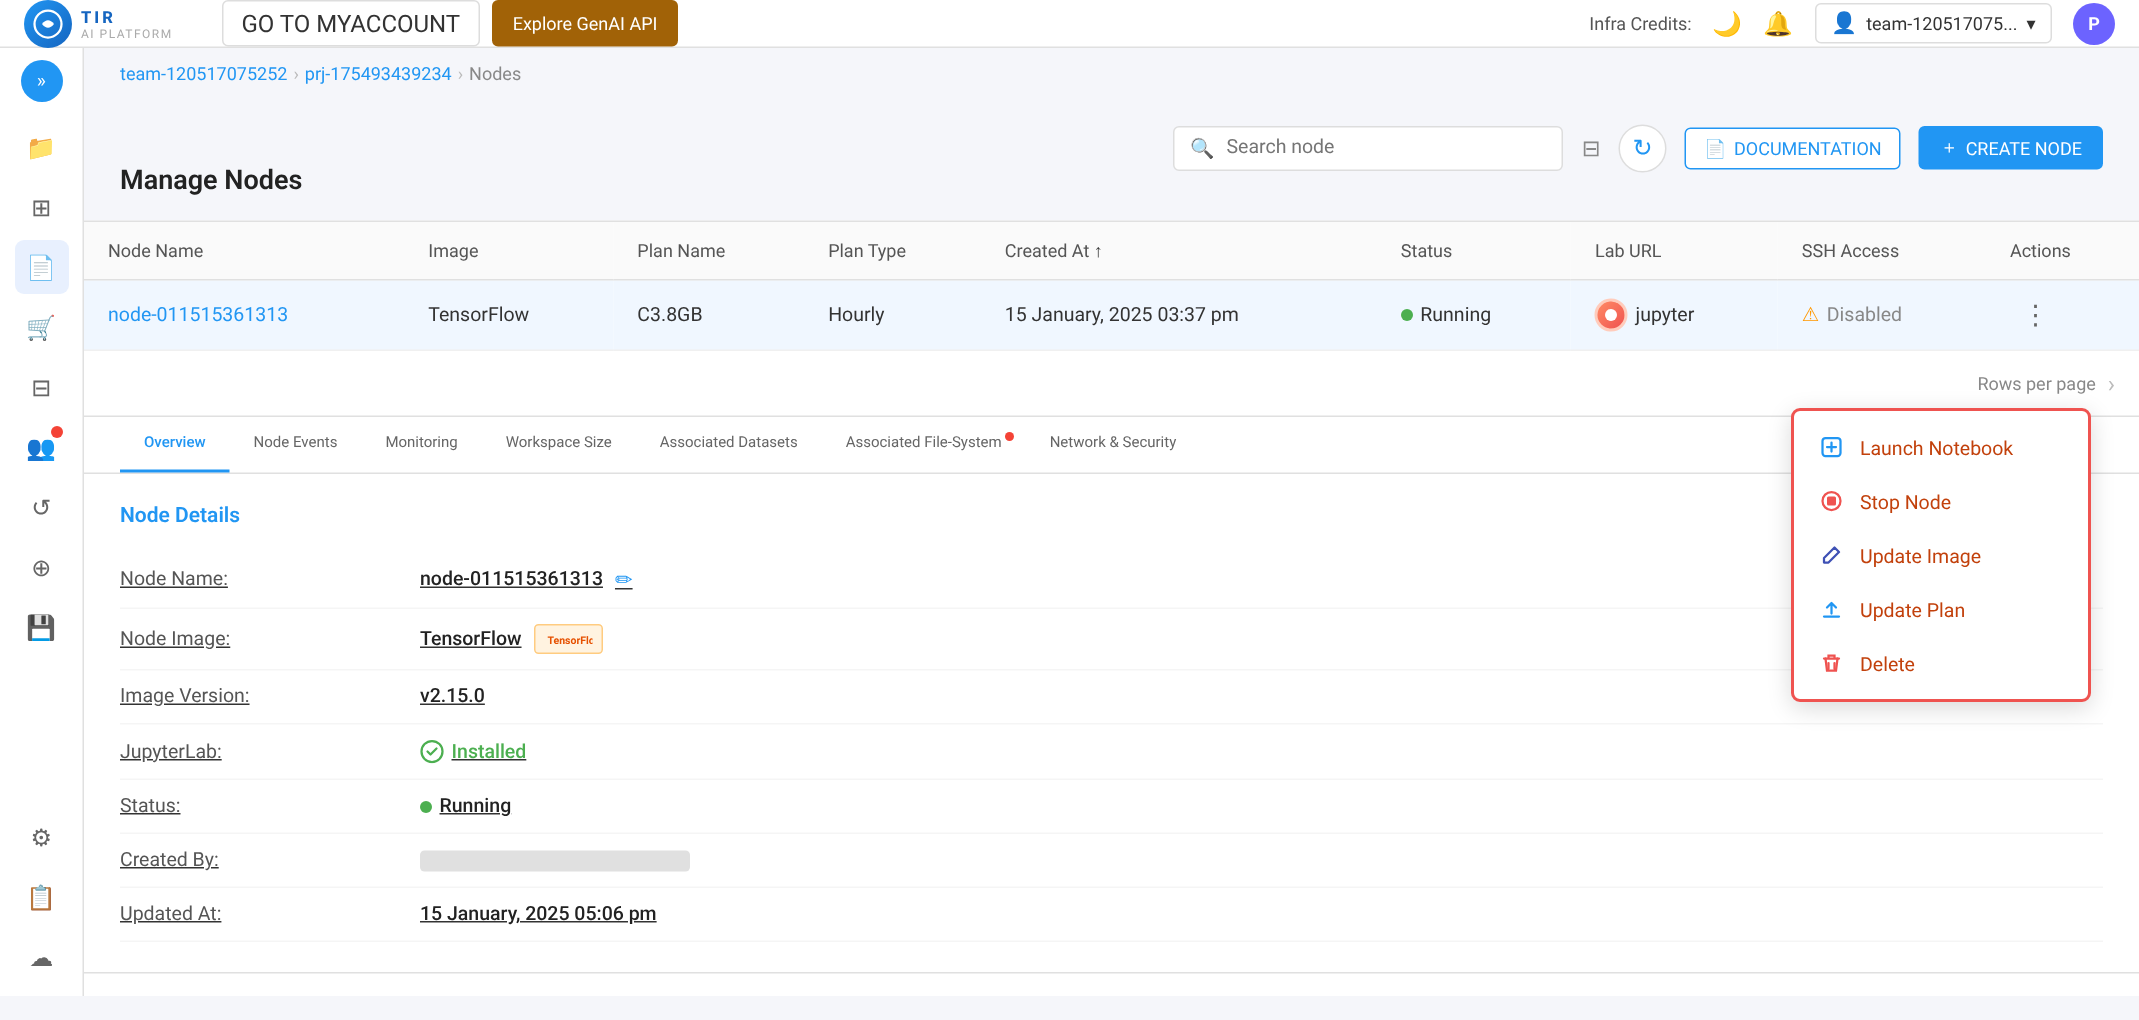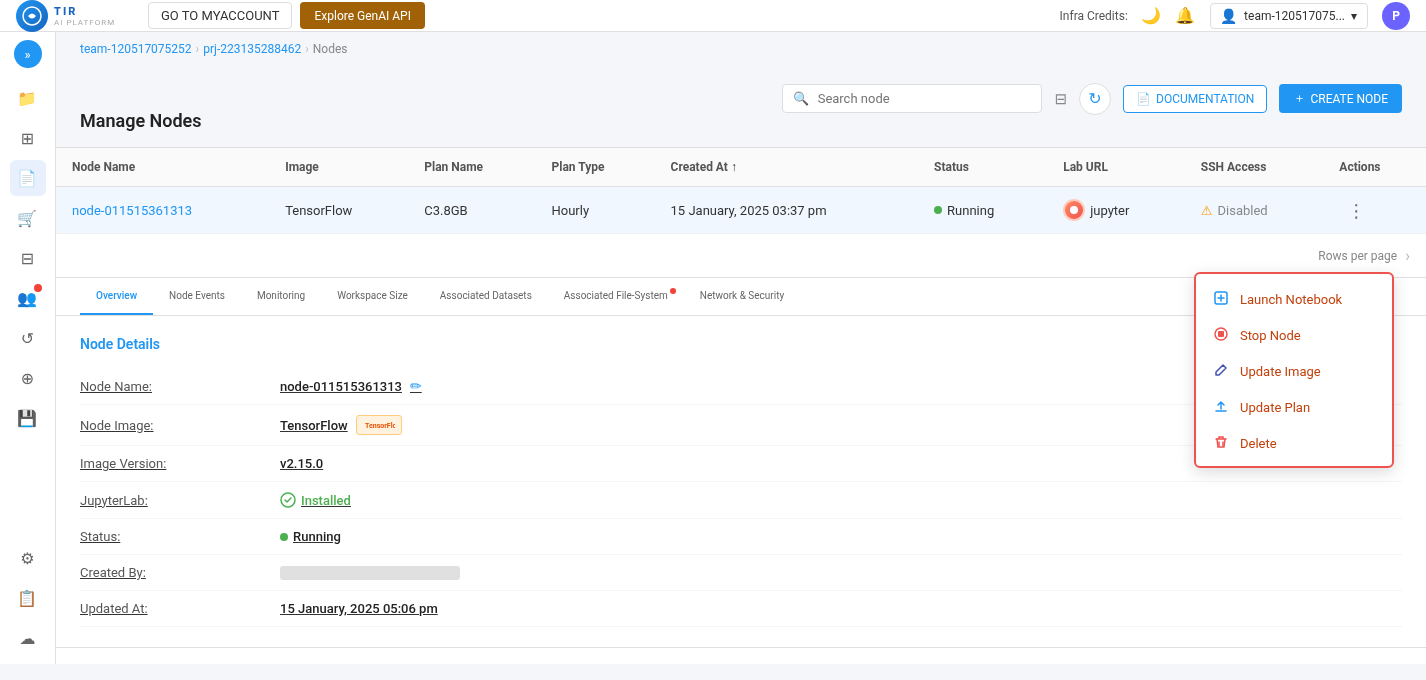--- a/index.html
+++ b/index.html
@@ -6,21 +6,21 @@
     body { background: #f5f6fa; font-size: 13px; color: #333; }
 
     
     .top-header {
       display: flex; align-items: center; background: #fff;
       border-bottom: 1px solid #e0e0e0; height: 32px; padding: 0 16px; gap: 12px; position: relative; z-index: 10;
     }
     .logo-area { display: flex; align-items: center; gap: 6px; min-width: 120px; }
     .logo-icon { width: 32px; height: 32px; background: linear-gradient(135deg, #2196F3, #1565C0); border-radius: 50%; display: flex; align-items: center; justify-content: center; color: #fff; font-size: 11px; font-weight: bold; }
     .header-btns { display: flex; gap: 8px; }
-    .btn-outline { border: 1px solid #ddd; background: #fff; padding: 5px 12px; border-radius: 4px; cursor: pointer; font-size: 13px; color: #333; }
+    .btn-outline { border: 1px solid #ddd; background: #fff; padding: 5px 12px; border-radius: 4px; cursor: pointer; font-size: 16px; color: #333; }
     .btn-primary { background: #a16207; color: #fff; border: none; padding: 5px 14px; border-radius: 4px; cursor: pointer; font-size: 12px; }
     .header-right { margin-left: auto; display: flex; align-items: center; gap: 14px; }
     .infra-credits { font-size: 12px; color: #555; }
     .moon-icon, .bell-icon { font-size: 16px; color: #666; cursor: pointer; }
     .team-selector { display: flex; align-items: center; gap: 6px; border: 1px solid #ddd; border-radius: 4px; padding: 4px 10px; cursor: pointer; font-size: 12px; background: #fff; }
     .user-avatar { width: 28px; height: 28px; background: #6c63ff; border-radius: 50%; display: flex; align-items: center; justify-content: center; color: #fff; font-size: 12px; font-weight: bold; cursor: pointer; }
 
     
     .layout { display: flex; height: calc(100vh - 48px); }
 
@@ -45,21 +45,21 @@
     .search-box { display: flex; align-items: center; border: 1px solid #ddd; border-radius: 4px; padding: 6px 10px; gap: 8px; background: #fff; width: 260px; }
     .search-box input { border: none; outline: none; font-size: 13px; color: #555; width: 100%; background: transparent; }
     .filter-icon { color: #888; cursor: pointer; font-size: 15px; }
     .refresh-btn { width: 32px; height: 32px; border: 1px solid #ddd; border-radius: 50%; display: flex; align-items: center; justify-content: center; cursor: pointer; background: #fff; color: #2196F3; font-size: 16px; }
     .doc-btn { display: flex; align-items: center; gap: 5px; border: 1px solid #2196F3; color: #2196F3; padding: 6px 12px; border-radius: 4px; cursor: pointer; font-size: 12px; background: #fff; }
     .create-btn { display: flex; align-items: center; gap: 5px; background: #2196F3; color: #fff; border: none; padding: 6px 14px; border-radius: 4px; cursor: pointer; font-size: 12px; }
 
     
     .table-container { background: #fff; margin: 0 0 0 0; border-top: 1px solid #e0e0e0; border-bottom: 1px solid #e0e0e0; }
     .table { width: 100%; border-collapse: collapse; }
-    .table th { padding: 12px 16px; text-align: left; font-size: 12px; font-weight: 700; color: #555; border-bottom: 1px solid #e0e0e0; background: #fafafa; }
+    .table th { padding: 12px 16px; text-align: left; font-size: 12px; font-weight: 400; color: #555; border-bottom: 1px solid #e0e0e0; background: #fafafa; }
     .table td { padding: 12px 16px; border-bottom: 1px solid #f0f0f0; font-size: 13px; vertical-align: middle; }
     .table tr.selected { background: #f0f7ff; }
     .node-link { color: #2196F3; text-decoration: none; cursor: pointer; }
     .status-running { display: flex; align-items: center; gap: 5px; }
     .status-dot { width: 8px; height: 8px; border-radius: 50%; background: #4CAF50; }
     .jupyter-badge { display: flex; align-items: center; gap: 5px; }
     .ssh-disabled { display: flex; align-items: center; gap: 5px; color: #888; }
     .warning-icon { color: #FF9800; }
     .actions-btn { color: #666; cursor: pointer; font-size: 18px; padding: 4px 8px; border-radius: 4px; }
     .rows-per-page { padding: 12px 16px; font-size: 12px; color: #888; display: flex; align-items: center; justify-content: flex-end; gap: 8px; }
@@ -180,21 +180,21 @@
     <div class="sidebar-item">
       <span>☁</span>
     </div>
   </div>
 
   <div class="main" style="position:relative;">
 
     <div class="breadcrumb">
       <a>team-120517075252</a>
       <span class="breadcrumb-sep">›</span>
-      <a>prj-223135288462</a>
+      <a>prj-175493439234</a>
       <span class="breadcrumb-sep">›</span>
       <span>Nodes</span>
     </div>
 
     <div class="page-header">
       <span class="page-title">Manage Nodes</span>
       <div class="search-box">
         <span>🔍</span>
         <input type="text" placeholder="Search node" style="">
       </div>

